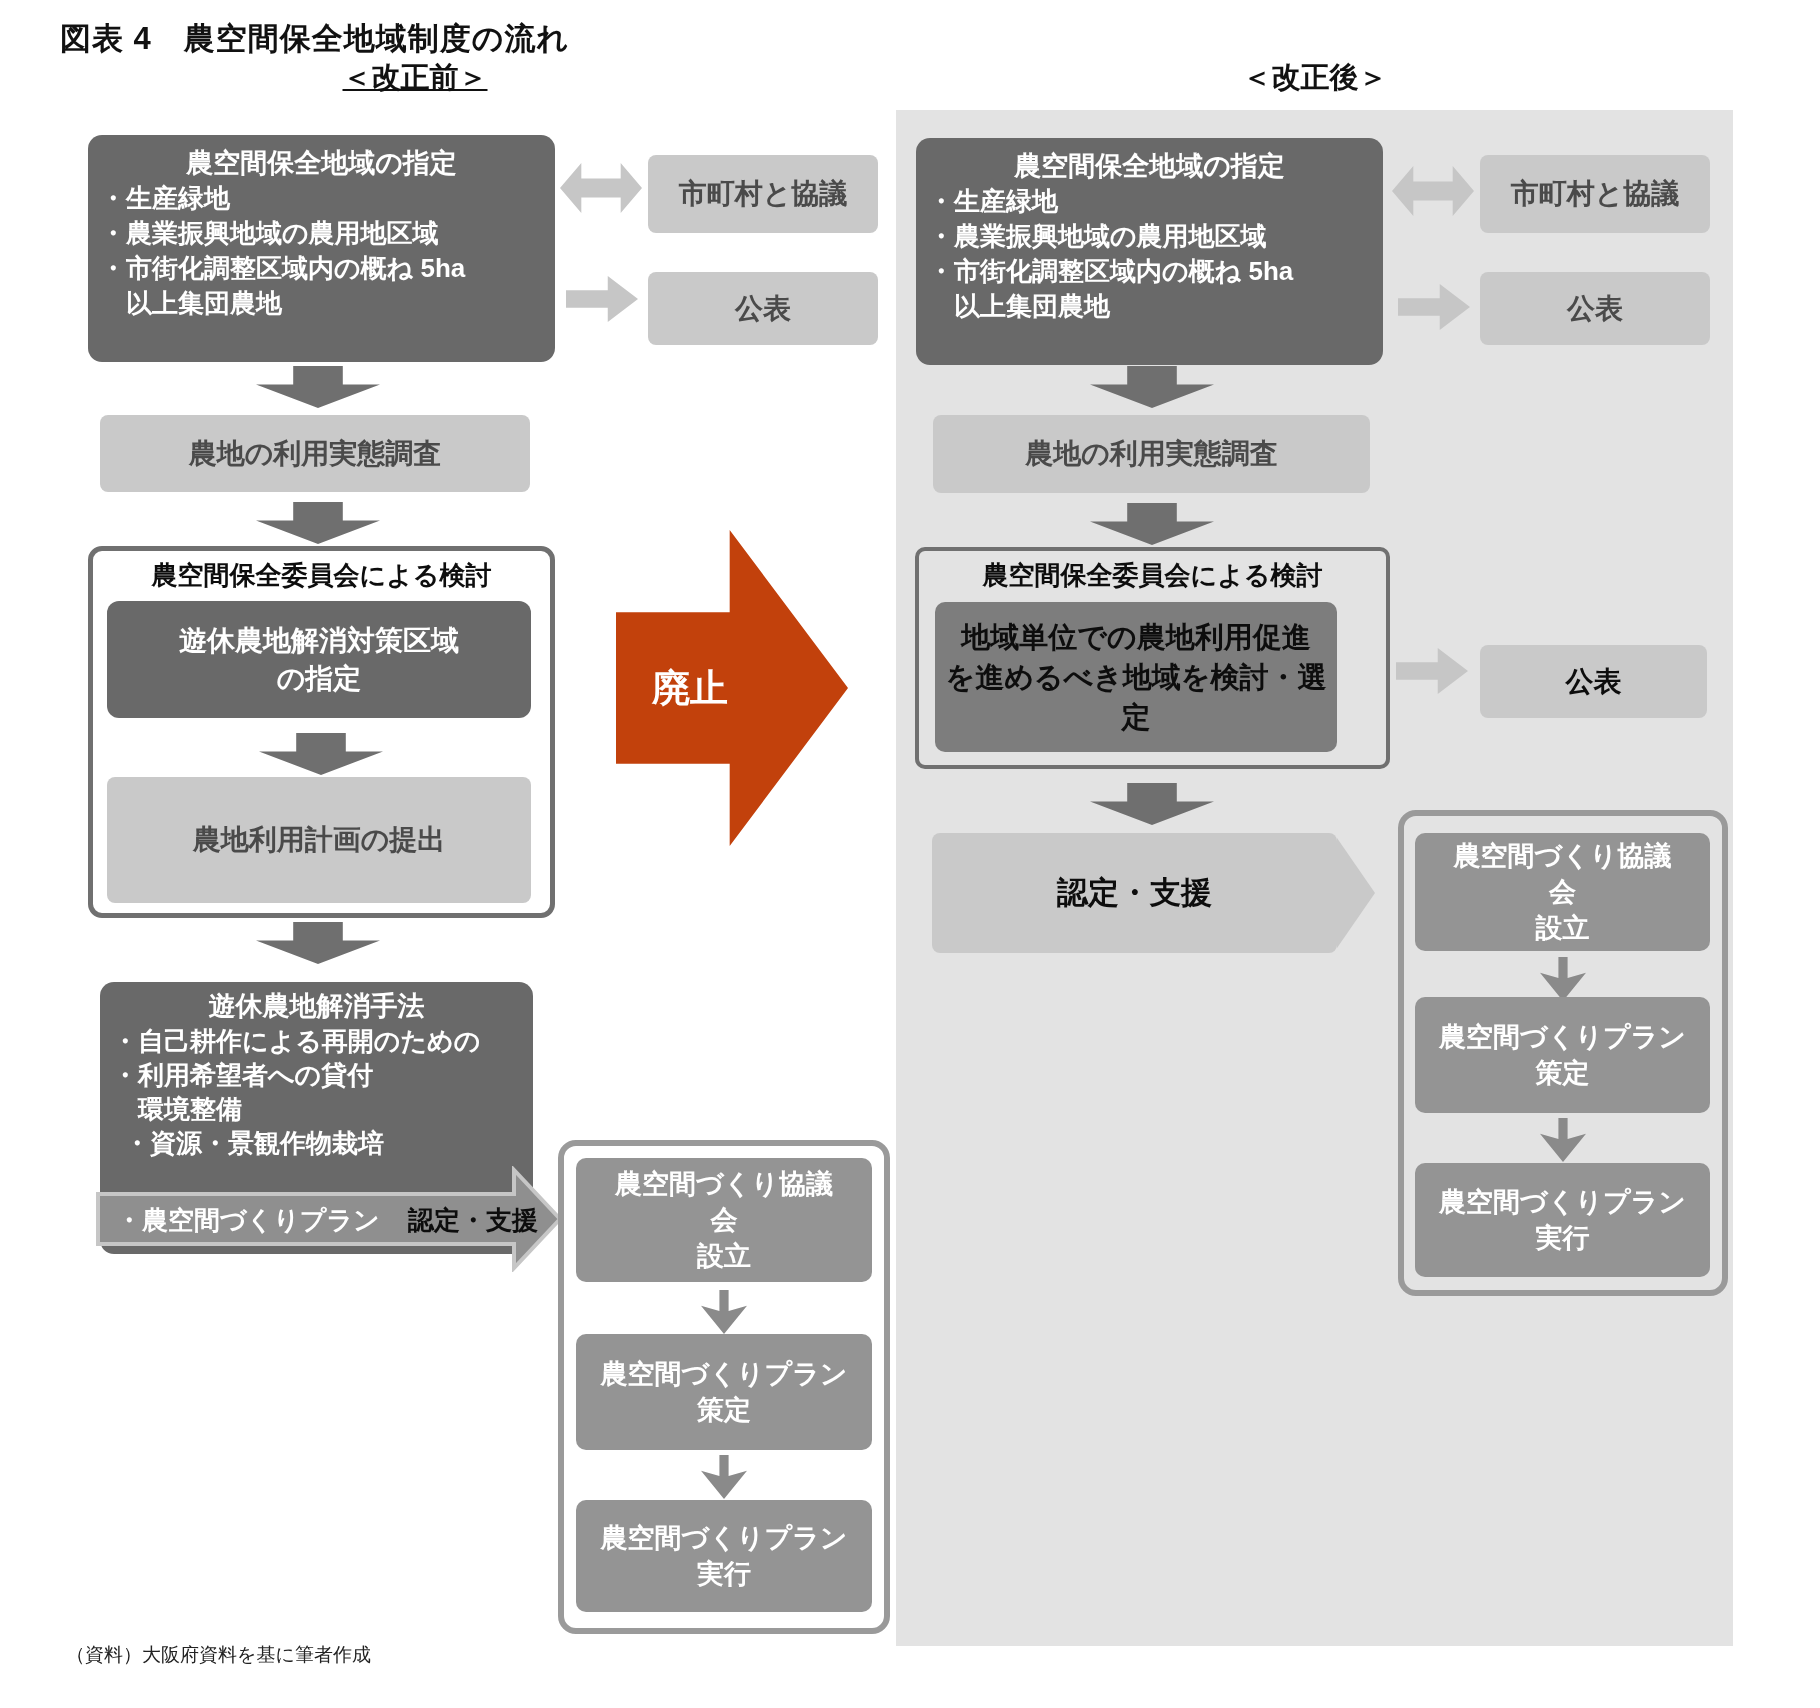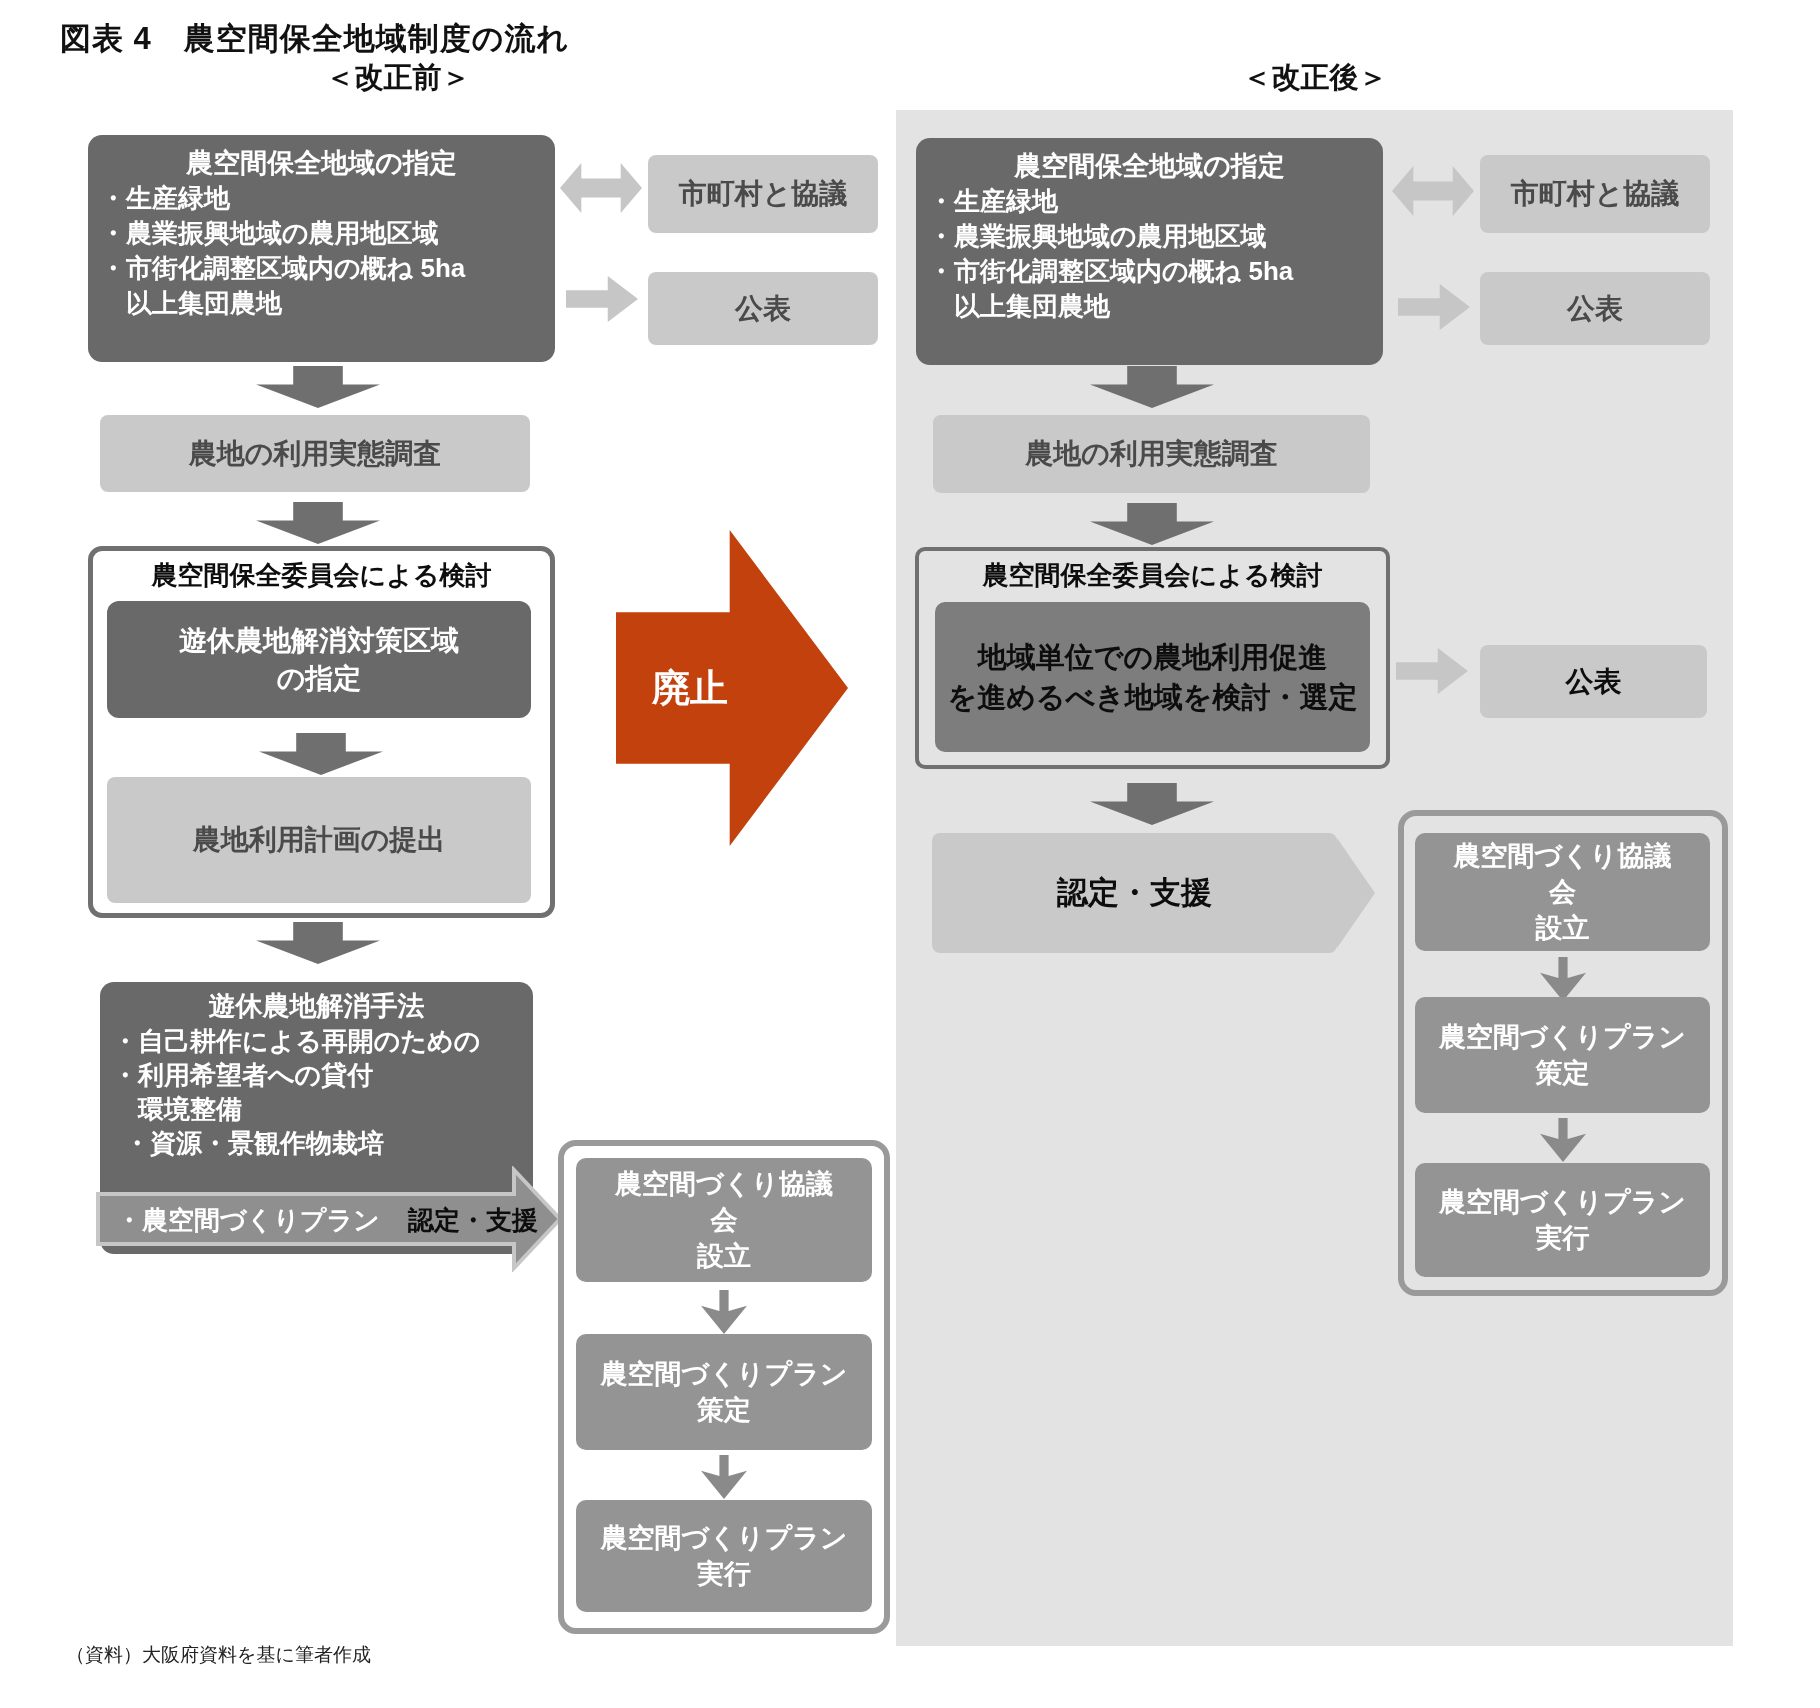--- a/index.html
+++ b/index.html
@@ -45,21 +45,21 @@
   .support-head{width:0;height:0;border-top:55px solid transparent;border-bottom:55px solid transparent;
                 border-left:38px solid #c9c9c9;}
   .footer-note{font-family:"Liberation Serif", serif;font-size:19px;color:#222;}
 </style>
 </head>
 <body>
 
 <div id="page">
 
   <div class="abs figure-title" style="left:60px;top:18px;">図表 4　農空間保全地域制度の流れ</div>
-  <div class="abs col-header" style="left:238px;top:58px;">＜改正前＞</div>
+  <div class="abs col-header" style="left:255px;top:58px;text-decoration:underline;">＜改正前＞</div>
   <div class="abs col-header" style="left:1155px;top:58px;">＜改正後＞</div>
 
   <div class="abs panel" style="left:896px;top:110px;width:837px;height:1536px;"></div>
 
   <div class="abs darkbox" style="left:88px;top:135px;width:467px;height:227px;">
     <div class="bx-title">農空間保全地域の指定</div>
     <div class="bx-line">・生産緑地</div>
     <div class="bx-line">・農業振興地域の農用地区域</div>
     <div class="bx-line">・市街化調整区域内の概ね 5ha</div>
     <div class="bx-line">　以上集団農地</div>
@@ -130,21 +130,21 @@
 
   <div class="abs arrow-rt" style="left:1398px;top:284px;"></div>
   <div class="abs lightbox" style="left:1480px;top:272px;width:230px;height:73px;">公表</div>
 
   <div class="abs arrow-down" style="left:1090px;top:366px;"></div>
   <div class="abs lightbox" style="left:933px;top:415px;width:437px;height:78px;">農地の利用実態調査</div>
   <div class="abs arrow-down" style="left:1090px;top:503px;"></div>
 
   <div class="abs frame-nobg" style="left:915px;top:547px;width:467px;height:214px;">
     <div class="frame-header">農空間保全委員会による検討</div>
-    <div class="abs studybox pre" style="left:16px;top:51px;width:435px;height:150px;">地域単位での農地利用促進
+    <div class="abs studybox pre" style="left:16px;top:51px;width:402px;height:150px;">地域単位での農地利用促進
 を進めるべき地域を検討・選定</div>
   </div>
 
   <div class="abs arrow-rt" style="left:1396px;top:648px;"></div>
   <div class="abs lightbox blacktext" style="left:1480px;top:645px;width:227px;height:73px;">公表</div>
 
   <div class="abs arrow-down" style="left:1090px;top:783px;"></div>
   <div class="abs lightbox blacktext" style="left:932px;top:833px;width:405px;height:120px;font-size:31px;">認定・支援</div>
   <div class="abs support-head" style="left:1337px;top:838px;"></div>
 

